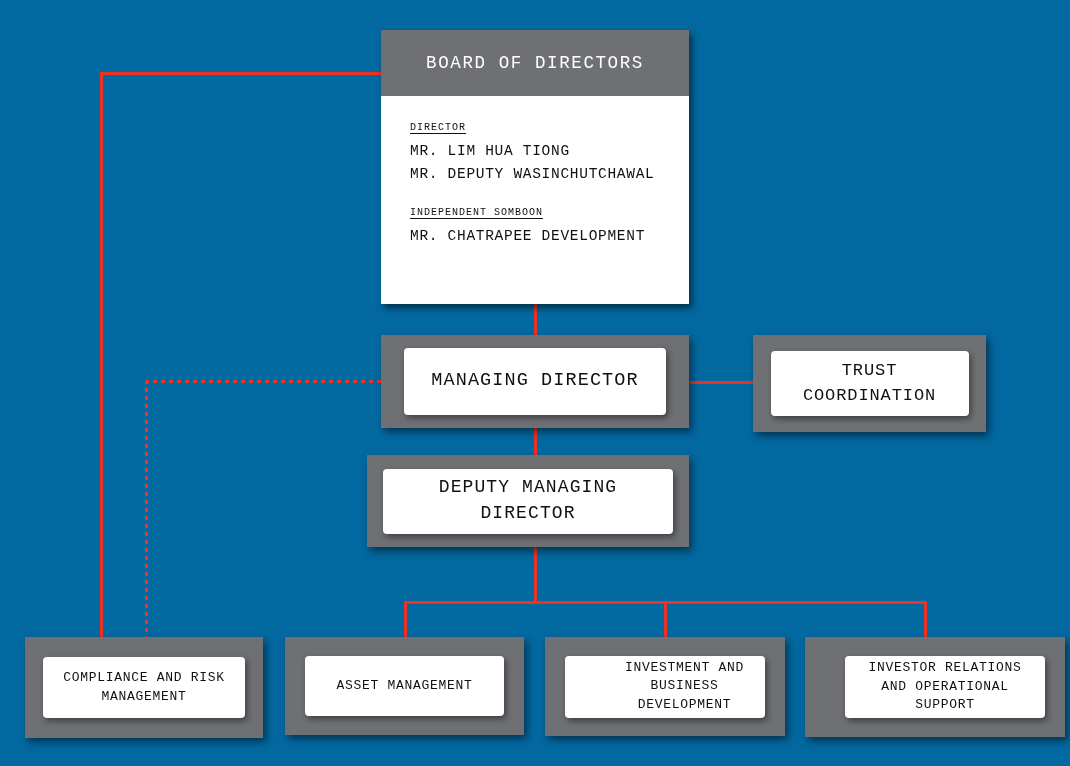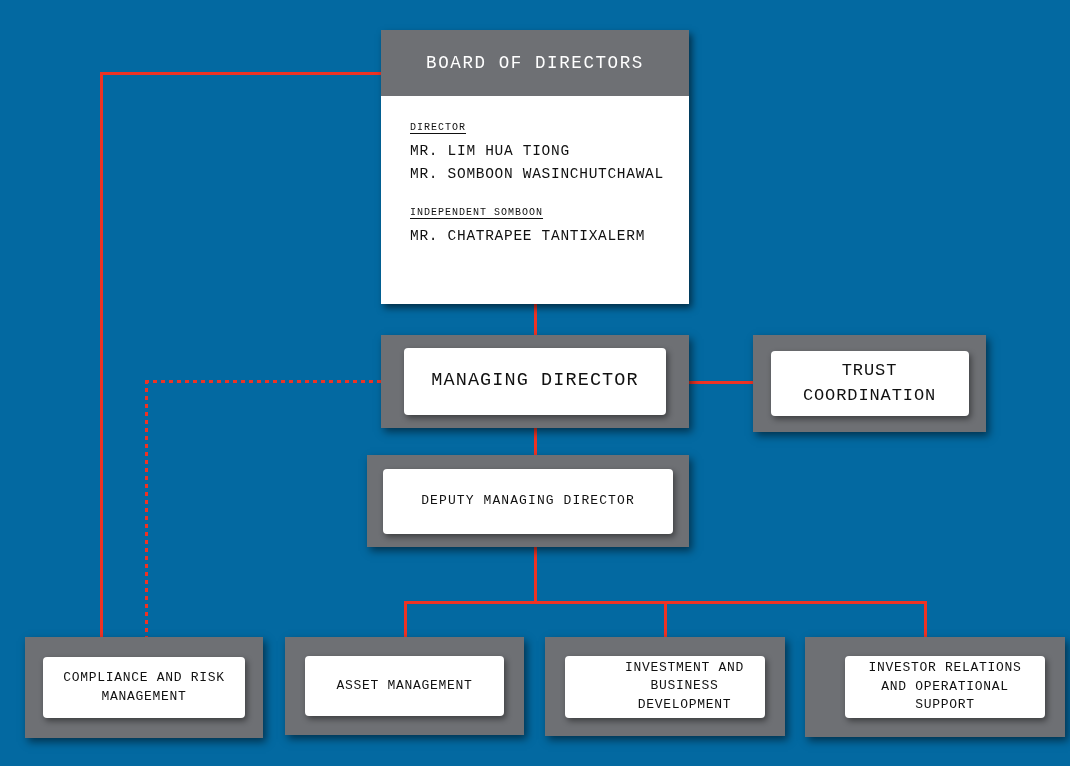--- a/index.html
+++ b/index.html
@@ -106,21 +106,21 @@
   }
 
   
   #node-managing-director { left: 381px; top: 335px; width: 308px; height: 93px; }
   #node-managing-director .node-inner { font-size: 18.5px; letter-spacing: 1.1px; text-align: center; }
 
   #node-trust-coordination { left: 753px; top: 335px; width: 233px; height: 97px; }
   #node-trust-coordination .node-inner { font-size: 17px; letter-spacing: 0.9px; }
 
   #node-deputy-managing-director { left: 367px; top: 455px; width: 322px; height: 92px; }
-  #node-deputy-managing-director .node-inner { font-size: 13px; letter-spacing: 1.1px; }
+  #node-deputy-managing-director .node-inner { font-size: 18px; letter-spacing: 1.1px; }
 
   #node-compliance { left: 25px; top: 637px; width: 238px; height: 101px; }
   #node-asset-management { left: 285px; top: 637px; width: 239px; height: 98px; }
   #node-investment { left: 545px; top: 637px; width: 240px; height: 99px; }
   #node-investor-relations { left: 805px; top: 637px; width: 240px; height: 100px; padding-left: 20px; }
 
   #node-compliance .node-inner,
   #node-asset-management .node-inner,
   #node-investment .node-inner,
   #node-investor-relations .node-inner {
@@ -160,26 +160,26 @@
   <div class="conn conn-v" style="left:404px; top:601px; height:37px;"></div>
   <div class="conn conn-v" style="left:664px; top:601px; height:37px;"></div>
   <div class="conn conn-v" style="left:924px; top:601px; height:37px;"></div>
 
   <div class="board-box">
     <div class="board-header">BOARD OF DIRECTORS</div>
     <div class="board-body">
 
       <div class="board-section-title">DIRECTOR</div>
       <div class="board-name">MR. LIM HUA TIONG</div>
-      <div class="board-name">MR. SOMBOON WASINCHUTCHAWAL</div>
+      <div class="board-name">MR. DEPUTY WASINCHUTCHAWAL</div>
 
       <div class="board-gap"></div>
 
       <div class="board-section-title">INDEPENDENT SOMBOON</div>
-      <div class="board-name">MR. CHATRAPEE TANTIXALERM</div>
+      <div class="board-name">MR. CHATRAPEE DEVELOPMENT</div>
     </div>
   </div>
 
   <div class="node" id="node-managing-director">
     <div class="node-inner">MANAGING DIRECTOR</div>
   </div>
 
   <div class="node" id="node-trust-coordination">
     <div class="node-inner">TRUST COORDINATION</div>
   </div>

